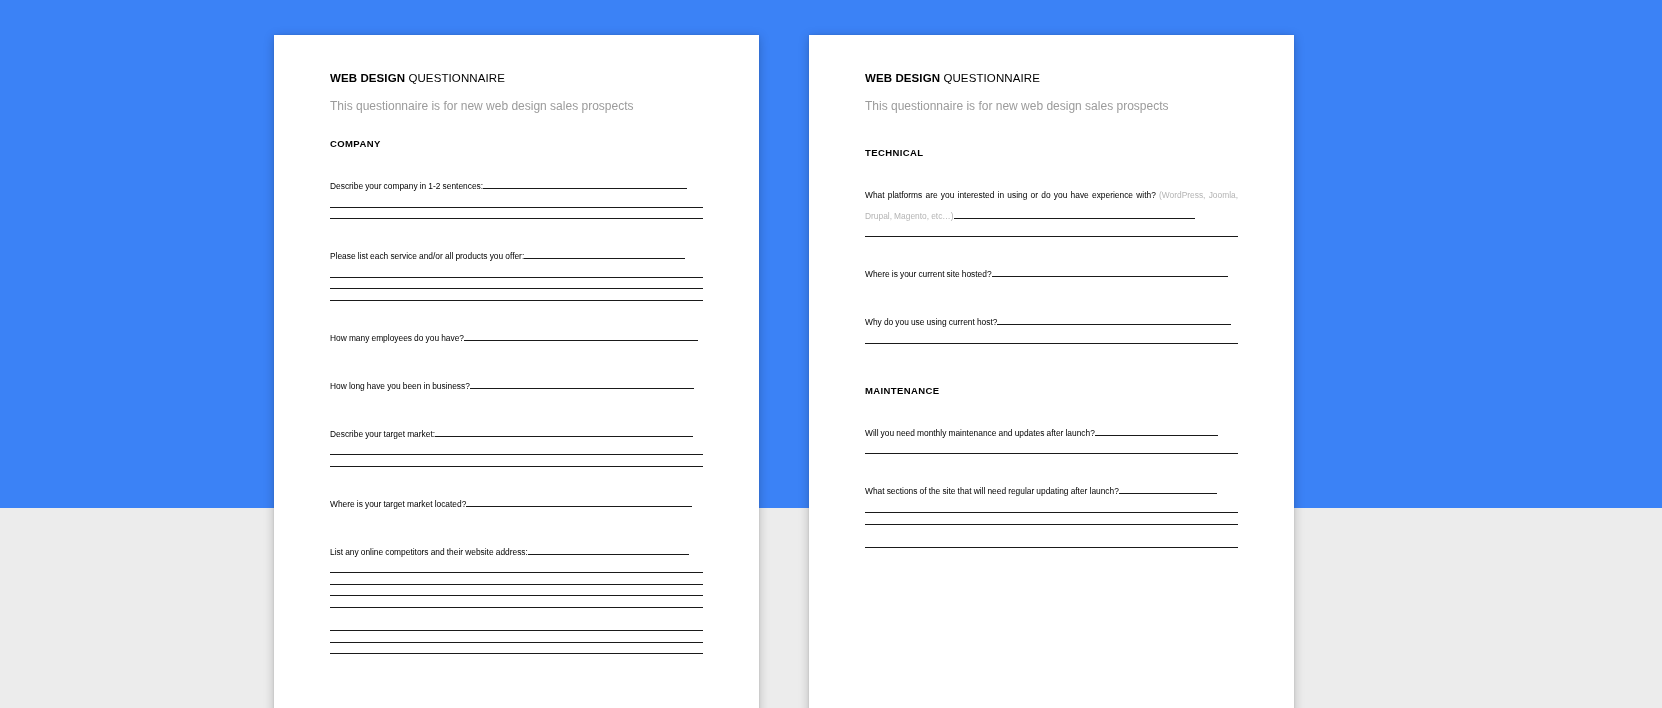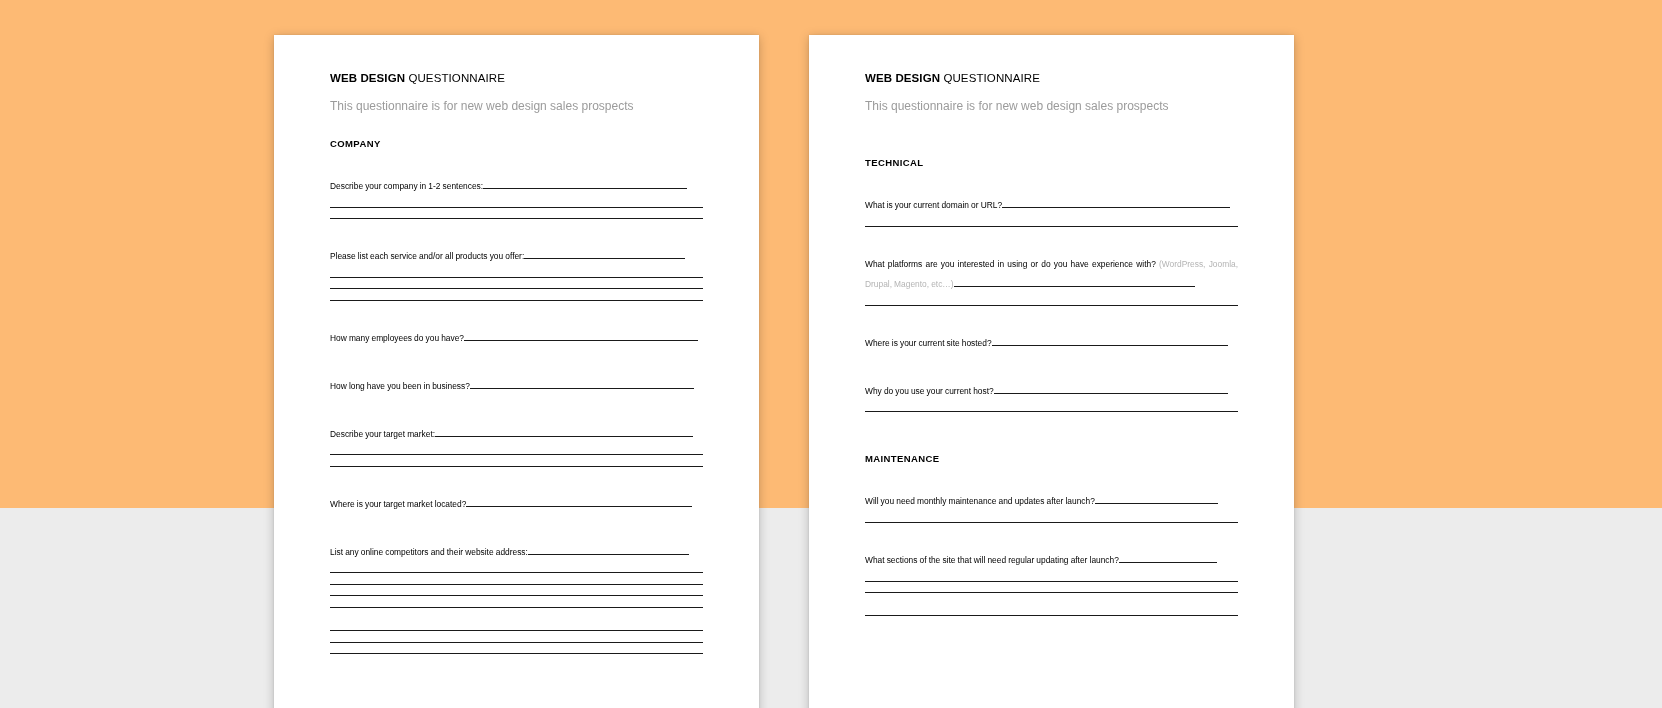--- a/index.html
+++ b/index.html
@@ -13,21 +13,21 @@
     overflow: hidden;
     background: #ececec;
     font-family: "Liberation Sans", sans-serif;
     -webkit-font-smoothing: antialiased;
   }
 
   .viewport {
     position: relative;
     width: 1662px;
     height: 508px;
-    background: #fdba74;
+    background: #3b82f6;
   }
 
   
   .page {
     position: absolute;
     top: 35px;
     width: 485px;
     height: 730px;            
     background: #ffffff;
     box-shadow: 0 2px 10px rgba(0,0,0,0.22),
@@ -65,21 +65,21 @@
   }
 
   
   .section-heading {
     font-size: 9.5px;
     font-weight: bold;
     color: #000;
     letter-spacing: 0.4px;
   }
   .page-1 .section-heading { margin-top: 26px; }
-  .page-2 .section-heading { margin-top: 45px; }
+  .page-2 .section-heading { margin-top: 35px; }
   .page-2 .section-heading.sec-maintenance { margin-top: 41px; }
 
   
   .q-block {
     margin-top: 22px;
   }
 
   .q-text {
     font-size: 8.4px;
     line-height: 20.8px;
@@ -180,36 +180,30 @@
         </div>
       </div>
       <div class="page page-2">
         <div class="page-inner">
           <div class="doc-header">
             <div class="doc-title"><span class="t-bold">WEB DESIGN</span><span class="t-reg"> QUESTIONNAIRE</span></div>
             <div class="doc-subtitle">This questionnaire is for new web design sales prospects</div>
           </div>
           <div class="section-heading">TECHNICAL</div>
           <div class="q-block">
-            <div class="q-text"><span class="q-label">What is your current domain or URL?</span><span class="q-fill" style="width: 228px;"></span></div>
-            <div class="q-lines">
-              <div class="rule"></div>
-            </div>
-          </div>
-          <div class="q-block">
             <div class="q-text"><span class="q-label">What platforms are you interested in using or do you have experience with?</span><span class="q-hint"> (WordPress, Joomla, Drupal, Magento, etc…)</span><span class="q-fill" style="width: 241px;"></span></div>
             <div class="q-lines">
               <div class="rule"></div>
             </div>
           </div>
           <div class="q-block">
             <div class="q-text"><span class="q-label">Where is your current site hosted?</span><span class="q-fill" style="width: 236px;"></span></div>
           </div>
           <div class="q-block">
-            <div class="q-text"><span class="q-label">Why do you use your current host?</span><span class="q-fill" style="width: 234px;"></span></div>
+            <div class="q-text"><span class="q-label">Why do you use using current host?</span><span class="q-fill" style="width: 234px;"></span></div>
             <div class="q-lines">
               <div class="rule"></div>
             </div>
           </div>
           <div class="section-heading sec-maintenance">MAINTENANCE</div>
           <div class="q-block">
             <div class="q-text"><span class="q-label">Will you need monthly maintenance and updates after launch?</span><span class="q-fill" style="width: 123px;"></span></div>
             <div class="q-lines">
               <div class="rule"></div>
             </div>

